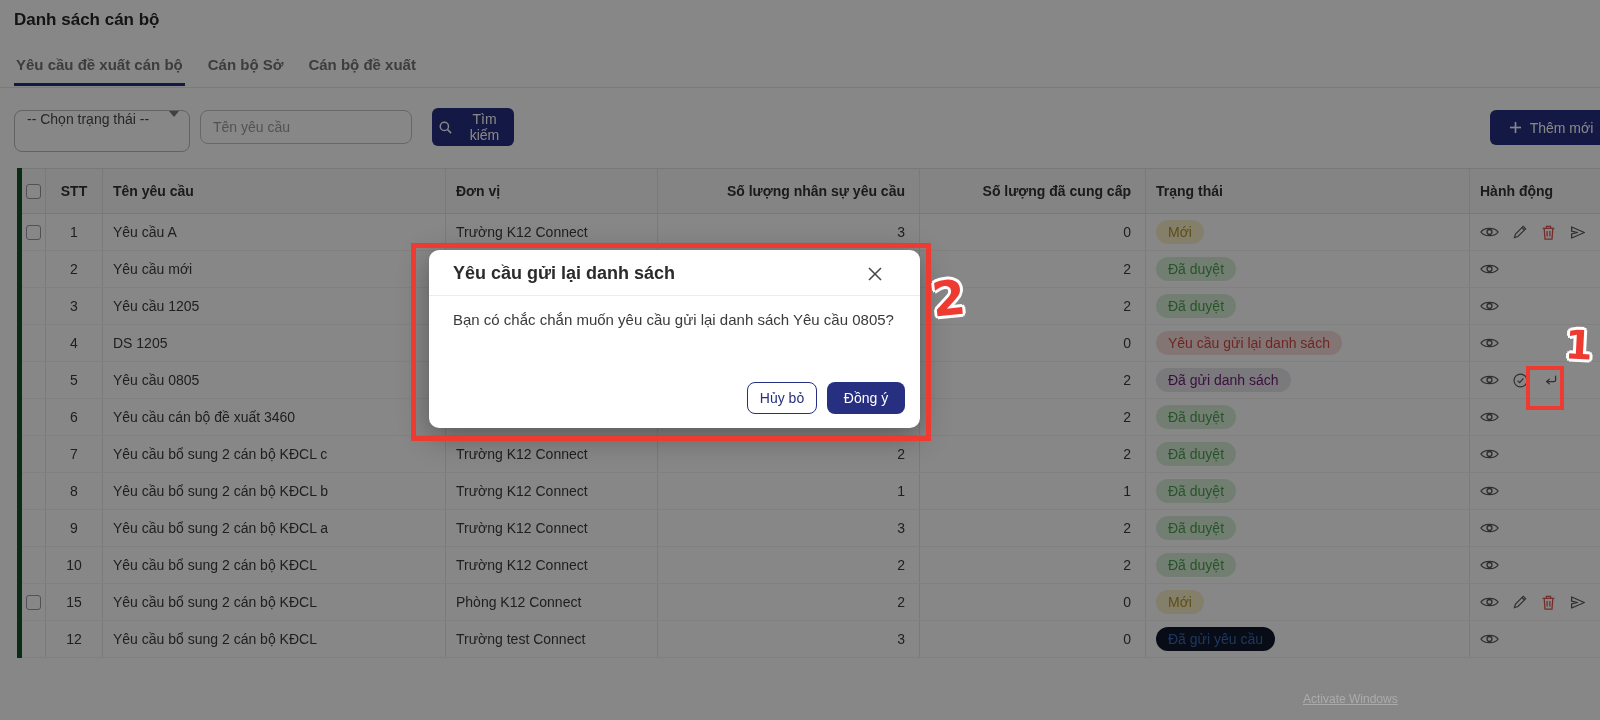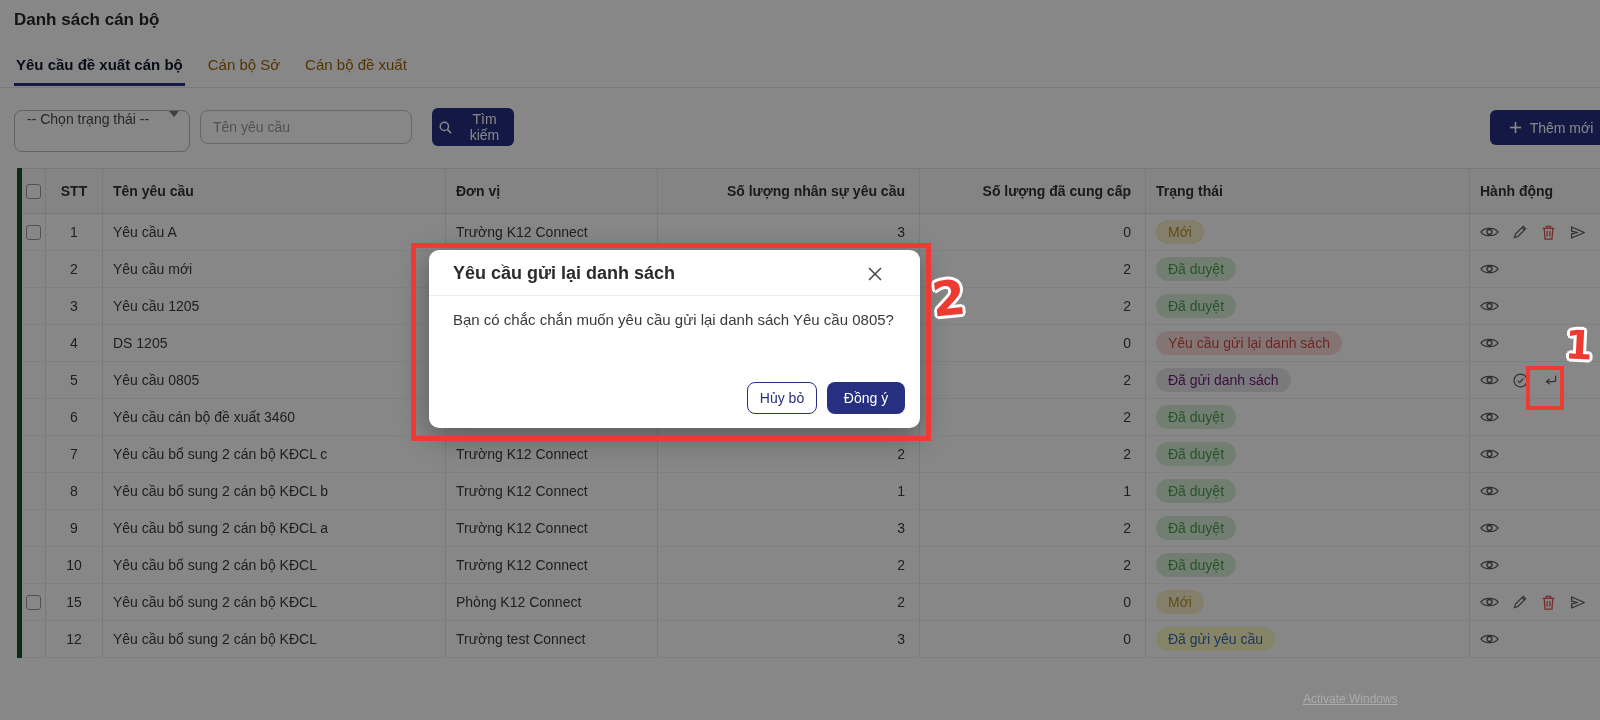--- a/index.html
+++ b/index.html
@@ -16,24 +16,24 @@
     position:absolute;left:14px;top:10px;
     font-size:17px;font-weight:700;color:#262626;
   }
   .tabbar{
     position:absolute;left:0;top:50px;width:1600px;height:38px;
     border-bottom:1px solid #e7e7e7;
     display:flex;align-items:flex-start;
     padding-left:14px;box-sizing:border-box;gap:21px;
   }
   .tab{
-    font-size:15px;color:#a16207;padding:6px 2px 13px 2px;cursor:pointer;white-space:nowrap;
+    font-size:15px;color:#737373;padding:6px 2px 13px 2px;cursor:pointer;white-space:nowrap;font-weight:bold;
   }
   .tab.active{
-    color:#0f172a;font-weight:700;
+    color:#737373;font-weight:700;
     border-bottom:3px solid #272f80;
     padding-bottom:10px;
   }
   
   .filters{position:absolute;left:0;top:108px;width:1600px;height:40px;}
   .select-box{
     position:absolute;left:14px;top:2px;width:176px;height:42px;
     border:1px solid #b9b9bf;border-radius:8px;background:#fff;
     display:flex;align-items:flex-start;box-sizing:border-box;
     padding:0 10px 0 12px;font-size:14px;color:#4a4a4a;cursor:pointer;
@@ -82,21 +82,21 @@
     width:15px;height:15px;border:1.5px solid #9a9aa0;border-radius:3px;
     background:#fff;vertical-align:middle;margin:0;cursor:pointer;
   }
   .badge{
     display:inline-block;padding:4px 12px;border-radius:14px;font-size:14px;line-height:1.2;
   }
   .badge-new{background:#f9f0c9;color:#b5922a;}
   .badge-approved{background:#d9eeda;color:#4aa04e;}
   .badge-resend{background:#f9dede;color:#cc4b43;}
   .badge-sent-list{background:#e6e6ec;color:#701a75;}
-  .badge-sent-request{background:#fef9c3;color:#3b68b4;}
+  .badge-sent-request{background:#0f172a;color:#3b68b4;}
   .actions{display:flex;align-items:center;gap:13px;}
   .action-icon{display:inline-flex;color:#5a5a5e;cursor:pointer;}
   .action-icon.delete{color:#d9534f;}
   
   .overlay{position:absolute;left:0;top:0;width:1600px;height:720px;background:rgba(0,0,0,0.47);z-index:10;}
   .watermark{
     position:absolute;left:1303px;top:692px;z-index:11;
     font-size:12px;color:rgba(255,255,255,0.30);white-space:nowrap;text-decoration:underline;
   }
   .modal{

